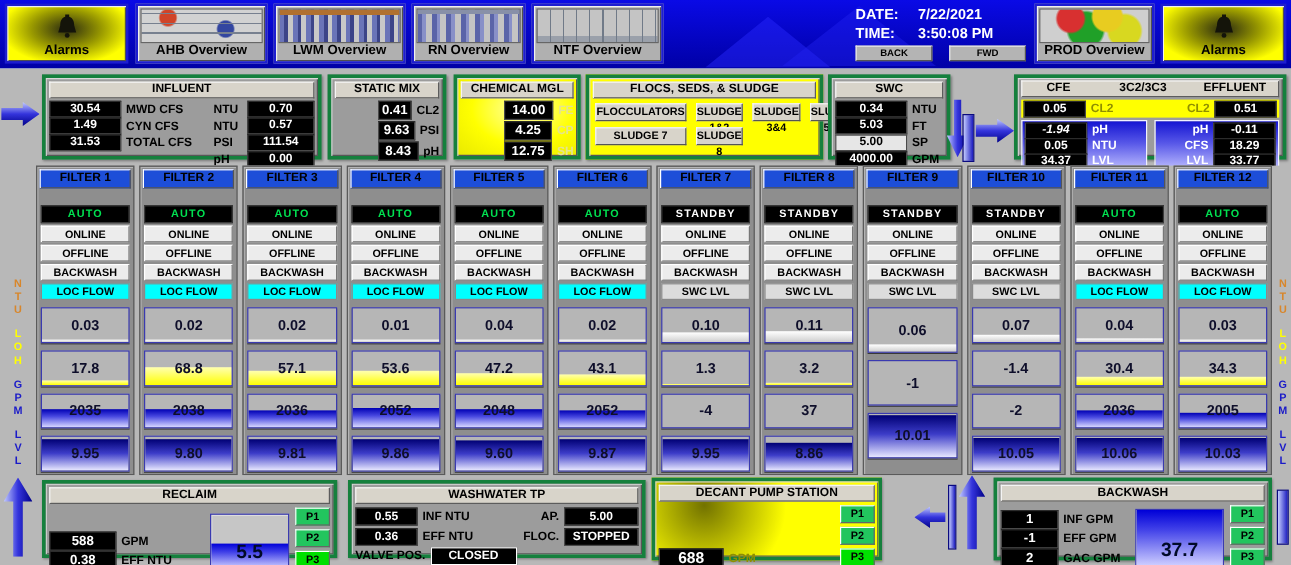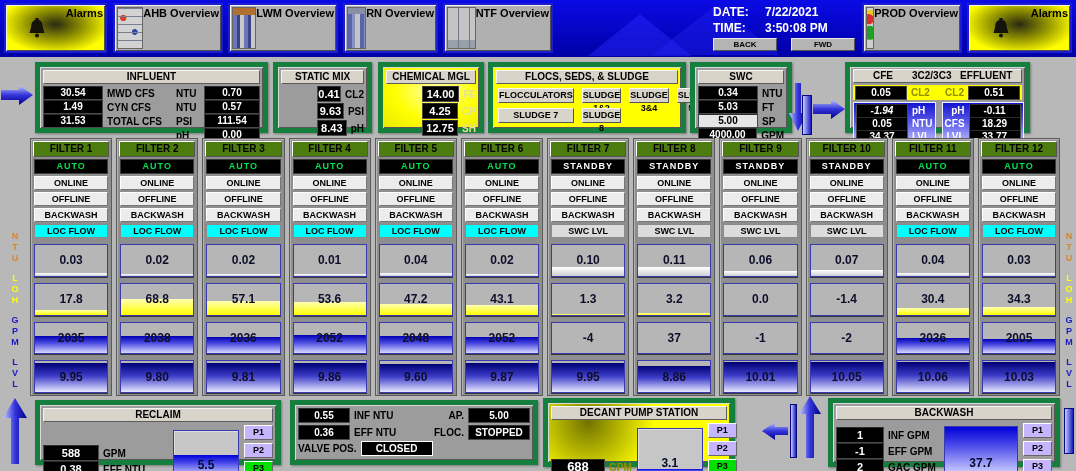--- a/index.html
+++ b/index.html
@@ -6,21 +6,21 @@
   body{width:1076px;height:471px;position:relative;overflow:hidden;background:#b8b8b8;
        font-family:"Liberation Sans",sans-serif;-webkit-font-smoothing:antialiased;}
   
   #topbar{position:absolute;left:0;top:0;width:1076px;height:57px;
           background:linear-gradient(180deg,#0a0ae6,#0000a6);border-bottom:2px solid #3c5cff;}
   .pyr{position:absolute;width:0;height:0;border-style:solid;opacity:.45;}
   #pyr1{left:588px;top:14px;border-width:0 52px 42px 52px;border-color:transparent transparent #2a2aff transparent;}
   #pyr2{left:652px;top:5px;border-width:0 64px 50px 64px;border-color:transparent transparent #2222f0 transparent;}
   .navbtn{position:absolute;top:3px;height:50px;background:#b0b0b0;border:2px solid #1d1dd0;
           box-shadow:inset 1px 1px 0 #f0f0f0,inset -1px -1px 0 #505050;
-          display:flex;flex-direction:row;padding:2px;box-sizing:border-box;cursor:pointer;}
+          display:flex;flex-direction:column;padding:2px;box-sizing:border-box;cursor:pointer;}
   .thumb{flex:1;border:1px solid #666;}
   .thumb-ahb{background:#d2d2d2;background-image:
       repeating-linear-gradient(0deg,transparent 0 7px,#77808f 7px 8px),
       radial-gradient(circle at 22% 25%,#d04428 0 8%,transparent 10%),
       radial-gradient(circle at 70% 60%,#3346a0 0 9%,transparent 11%);}
   .thumb-lwm{background:#c8c8c8;background-image:
       linear-gradient(180deg,#b07030 0 18%,transparent 18%),
       repeating-linear-gradient(90deg,#6a74b8 0 4px,#3c4488 4px 7px,#c8c8c8 7px 11px);}
   .thumb-rn{background:#cccccc;background-image:
       linear-gradient(180deg,#8890a8 0 15%,transparent 15%),
@@ -45,21 +45,21 @@
   #btn-alarms-right{left:967px;width:105px;}
   #datetime{position:absolute;left:705px;top:4px;width:150px;height:50px;}
   .drow{display:flex;margin:1px 0 2px 8px;}
   .dlabel{width:52px;color:#fff;font-weight:bold;font-size:12px;}
   .dval{color:#fff;font-weight:bold;font-size:12px;white-space:nowrap;}
   .drow.btns{gap:14px;margin-top:3px;}
   .navsm{width:66px;height:13px;font-size:8px;font-weight:bold;color:#000;background:#b4b4b4;
          border:1px solid #e8e8e8;border-right-color:#555;border-bottom-color:#555;padding:0;cursor:pointer;
          font-family:"Liberation Sans",sans-serif;}
   
-  .panel{position:absolute;background:#9c9c9c;border:5px solid #15803d;box-sizing:border-box;
+  .panel{position:absolute;background:#9c9c9c;border:3px solid #15803d;box-sizing:border-box;
          box-shadow:inset 1px 1px 0 #d9d9d9,inset -1px -1px 0 #575757,1px 1px 2px rgba(0,0,0,.35);padding:3px;}
   .phead{background:#d8d4ca;border:1px solid #f4f4f4;border-right-color:#5c5c5c;border-bottom-color:#5c5c5c;
          text-align:center;font-size:10px;font-weight:bold;color:#000;height:12px;line-height:12px;margin-bottom:3px;}
   .prow{display:flex;align-items:center;gap:4px;margin-bottom:2px;height:12px;}
   .lcd{background:#000;color:#fff;font-size:10px;font-weight:bold;text-align:center;
        border:1px solid #4a4a4a;border-top-color:#2c2c2c;height:12px;line-height:12px;box-sizing:content-box;}
   .lcd.light{background:#e6e6e6;color:#000;}
   .plabel{font-size:10px;font-weight:bold;color:#000;white-space:nowrap;}
   .ylab{color:#8f8f00;}
   .chemlab{color:#e4e490;}
@@ -69,21 +69,21 @@
   #staticmix{left:273px;top:5px;width:99px;height:71px;}
   #chemical{left:378px;top:5px;width:106px;height:71px;
             background:radial-gradient(ellipse at 55% 40%,#ffffb0 0%,#ffff00 55%,#e8e800 100%);}
   #chemical .prow,#staticmix .prow{height:14px;margin-bottom:3px;margin-left:36px;}
   #chemical .lcd,#staticmix .lcd{height:14px;line-height:14px;font-size:11px;}
   #flocs{left:488px;top:5px;width:198px;height:71px;background:#ffff00;}
   .flocsgrid{display:grid;grid-template-columns:1fr 1fr 1fr 1fr;gap:5px 8px;padding:1px 2px;}
   .fsbtn{background:#d8d4ca;border:1px solid #f6f6f6;border-right-color:#555;border-bottom-color:#555;
          font-size:9px;font-weight:bold;text-align:center;height:13px;line-height:13px;cursor:pointer;}
   #swcpanel{left:690px;top:5px;width:102px;height:71px;}
-  #cfe{left:845px;top:5px;width:185px;height:71px;padding:2px 3px;}
+  #cfe{left:845px;top:5px;width:227px;height:71px;padding:2px 3px;}
   .cfehead{display:flex;background:#d8d4ca;border:1px solid #f4f4f4;border-right-color:#5c5c5c;border-bottom-color:#5c5c5c;
            height:12px;line-height:12px;font-size:10px;font-weight:bold;margin-bottom:2px;}
   .cfehead span:nth-child(1){width:60px;text-align:center;}
   .cfehead span:nth-child(2){flex:1;text-align:center;}
   .cfehead span:nth-child(3){width:72px;text-align:center;}
   .cl2row{display:flex;align-items:center;gap:4px;background:#ffff00;height:15px;margin-bottom:2px;padding:0 2px;}
   .cl2row .spacer{flex:1;}
   .bluewrap{display:flex;gap:6px;}
   .cfebox{flex:1;background:linear-gradient(180deg,#1414d2 0%,#5858e8 45%,#c0c0ff 100%);
           border:1px solid #f0f0ff;padding:2px;box-sizing:border-box;}
@@ -94,22 +94,22 @@
   #filters{position:absolute;left:0;top:138px;width:1076px;height:258px;background:#b8b8b8;}
   .rail{position:absolute;top:0;height:258px;}
   #rail-left{left:2px;width:26px;}
   #rail-right{left:1062px;width:14px;overflow:hidden;}
   .rail-label{position:absolute;left:50%;transform:translateX(-50%);
               writing-mode:vertical-lr;text-orientation:upright;font-size:9px;font-weight:bold;letter-spacing:1px;line-height:12px;}
   .rl0{color:#d8862a;}.rl1{color:#ffff00;}.rl2{color:#1a1ac8;}.rl3{color:#1a1ac8;}
   #fgrid{position:absolute;left:30px;top:0;width:1030px;height:258px;display:flex;gap:4px;}
   .fcol{flex:1;background:#8e8e8e;border:1px solid #5a5a5a;box-shadow:inset 1px 1px 0 #b4b4b4;
         padding:2px;display:flex;flex-direction:column;box-sizing:border-box;}
-  .fhead{background:#4d7c0f;font-weight:bold;font-size:10px;text-align:center;height:14px;line-height:14px;
-         border:1px solid #fff;border-right-color:#555;border-bottom-color:#555;margin-bottom:2px;}
+  .fhead{background:#1d4ed8;font-weight:bold;font-size:10px;text-align:center;height:14px;line-height:14px;
+         border:1px solid #fff;border-right-color:#555;border-bottom-color:#555;margin-bottom:14px;}
   .fstatus{background:#000;text-align:center;font-size:9px;font-weight:bold;height:13px;line-height:13px;
            letter-spacing:1px;border:1px solid #3c3c3c;margin:0 1px 2px;cursor:pointer;}
   .fstatus.auto{color:#00e050;}
   .fstatus.standby{color:#fff;}
   .fbtn{background:#ececec;text-align:center;font-size:9px;font-weight:bold;height:12px;line-height:12px;
         border:1px solid #fff;border-right-color:#777;border-bottom-color:#777;margin:0 1px 2px;cursor:pointer;}
   .fflow{text-align:center;font-size:9px;font-weight:bold;height:12px;line-height:12px;margin:0 1px 6px;
          border:1px solid #8a8a8a;cursor:pointer;}
   .fflow.loc{background:#00ffff;}
   .fflow.swc{background:#dcdcdc;}
@@ -131,24 +131,24 @@
           background:#ffff00;background-image:radial-gradient(circle at 22% 32%,rgba(20,20,0,.6) 0%,rgba(20,20,0,0) 45%);}
   #backwash{left:828px;top:2px;width:232px;height:69px;}
   .pbody{display:flex;align-items:flex-end;gap:5px;}
   .bcol{display:flex;flex-direction:column;justify-content:flex-end;gap:2px;flex:1;}
   .bcol .prow{height:14px;margin-bottom:0;}
   .bcol .lcd{height:14px;line-height:14px;font-size:11px;}
   .tank{position:relative;width:64px;height:44px;background:#c6c6c6;border:1px solid #3a3ab0;
         box-shadow:inset 1px 1px 0 #ddd;overflow:hidden;flex:none;}
   .tfill{position:absolute;left:0;right:0;bottom:0;
          background:linear-gradient(180deg,#0000d8 0%,#4040e8 35%,#ccccff 100%);}
-  .tval{position:absolute;left:0;right:0;bottom:3px;text-align:center;font-size:12px;font-weight:bold;color:#000a28;}
+  .tval{position:absolute;left:0;right:0;bottom:3px;text-align:center;font-size:16px;font-weight:bold;color:#000a28;}
   .pumps{display:flex;flex-direction:column;gap:3px;flex:none;}
   .pbtn{width:27px;height:13px;line-height:13px;font-size:9px;font-weight:bold;text-align:center;color:#000;
-        background:#c4b5fd;border:1px solid #fff;border-right-color:#666;border-bottom-color:#666;cursor:pointer;}
+        background:#22c55e;border:1px solid #fff;border-right-color:#666;border-bottom-color:#666;cursor:pointer;}
   .pbtn.on{background:#00e000;}
   .ww-rows .prow{height:15px;}
   .ww-rows .lcd{height:13px;line-height:13px;font-size:10px;}
   .valverow{margin-top:1px;}
   .valvebox{width:70px;border:1px solid #fff !important;height:13px;line-height:13px;font-size:10px;}
   
   .arr{position:absolute;}
   .vbarpipe{position:absolute;background:linear-gradient(90deg,#c4ccff,#1a1ac0);border:1px solid #0a0a80;}
 </style>
 </head>
@@ -597,24 +597,20 @@
         <div class="fstatus standby">STANDBY</div>
         <div class="fbtn">ONLINE</div>
         <div class="fbtn">OFFLINE</div>
         <div class="fbtn">BACKWASH</div>
         <div class="fflow swc">SWC LVL</div>
         <div class="vbox">
           <div class="fill ntu" style="height: 16%;"></div>
           <div class="val">0.06</div>
         </div>
         <div class="vbox">
-          <div class="fill loh" style="height: 0%;"></div>
-          <div class="val">0.0</div>
-        </div>
-        <div class="vbox">
           <div class="fill gpm" style="height: 0%;"></div>
           <div class="val">-1</div>
         </div>
         <div class="vbox">
           <div class="fill lvl" style="height: 96%;"></div>
           <div class="val">10.01</div>
         </div>
       </div>
       <div class="fcol">
         <div class="fhead">FILTER 10</div>
@@ -721,20 +717,21 @@
         </div>
       <div class="pumps">
           <div class="pbtn">P1</div>
           <div class="pbtn">P2</div>
           <div class="pbtn on">P3</div>
         </div>
     </div>
   </div>
 
   <div class="panel" id="washwater">
+    <div class="phead">WASHWATER TP</div>
     <div class="ww-rows">
         <div class="prow">
           <div class="lcd" style="width: 50px;">0.55</div>
           <span class="plabel" style="flex: 1 1 0%;">INF NTU</span>
           <span class="plabel" style="width: 36px; text-align: right;">AP.</span>
           <div class="lcd" style="width: 60px;">5.00</div>
         </div>
         <div class="prow">
           <div class="lcd" style="width: 50px;">0.36</div>
           <span class="plabel" style="flex: 1 1 0%;">EFF NTU</span>
@@ -750,24 +747,20 @@
 
   <div class="panel" id="decant">
     <div class="phead">DECANT PUMP STATION</div>
     <div class="pbody">
       <div class="bcol">
         <div class="prow">
           <div class="lcd" style="width:52px;height:14px;line-height:14px;font-size:13px">688</div>
           <span class="plabel ylab">GPM</span>
         </div>
       </div>
-      <div class="tank">
-          <div class="tfill" style="height: 8%;"></div>
-          <div class="tval">3.1</div>
-        </div>
       <div class="pumps">
           <div class="pbtn">P1</div>
           <div class="pbtn">P2</div>
           <div class="pbtn on">P3</div>
         </div>
     </div>
   </div>
 
   <svg class="arr" style="left:762px;top:26px" width="26" height="18">
     <polygon points="0,9 13,0 13,5 26,5 26,13 13,13 13,18" fill="url(#agradV)"></polygon>

